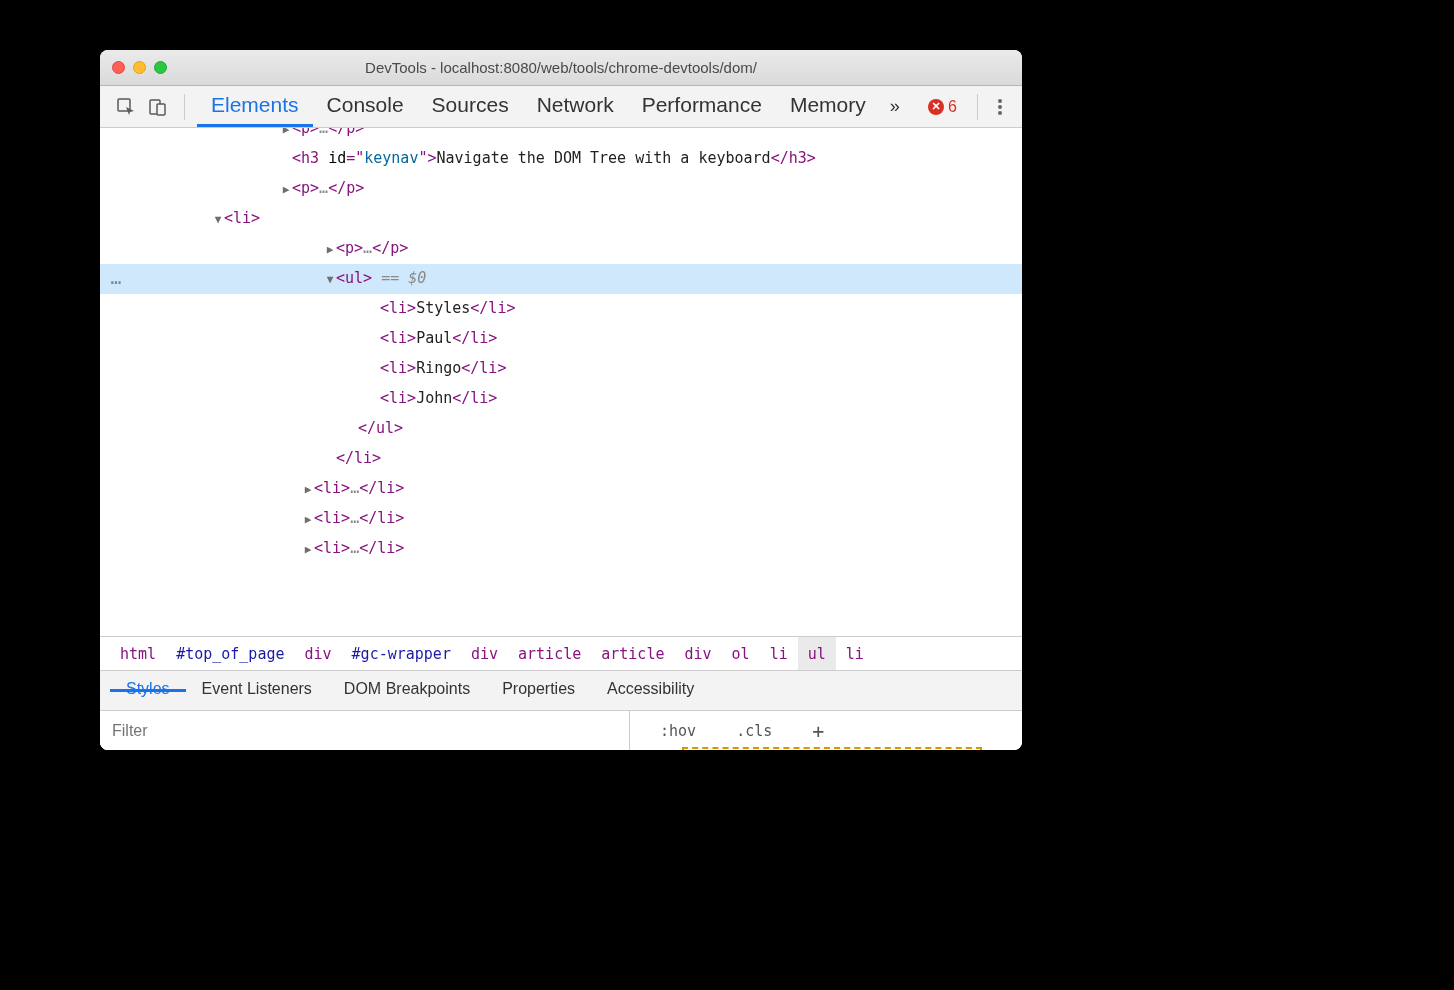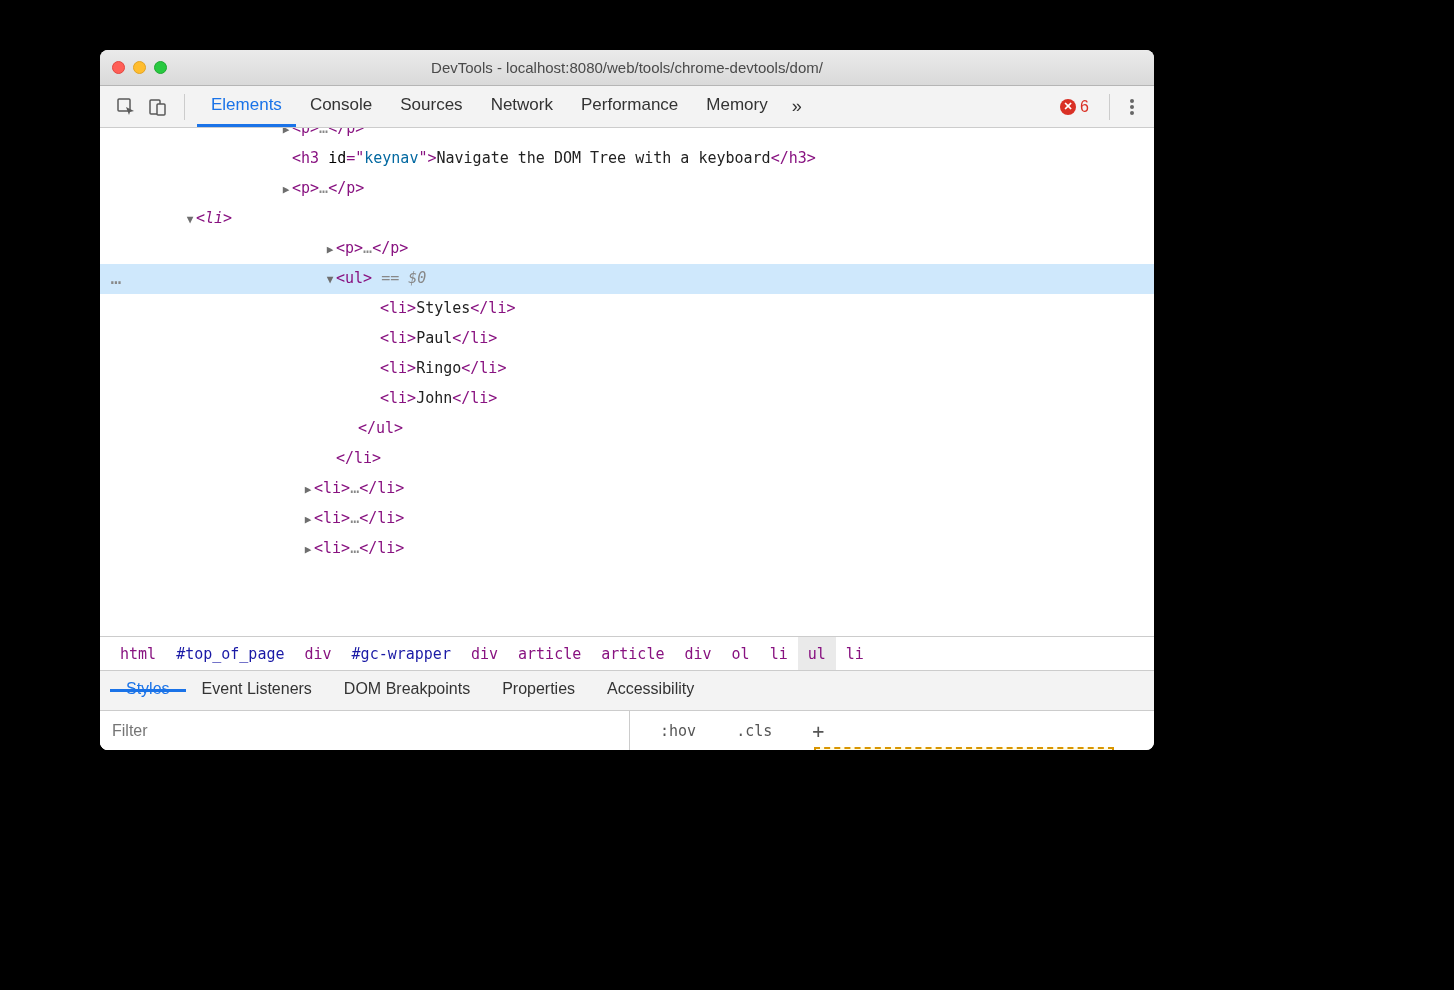--- a/index.html
+++ b/index.html
@@ -7,21 +7,21 @@
     background: #000;
     font-family: -apple-system, "Helvetica Neue", Arial, sans-serif;
     width: 1454px;
     height: 990px;
     position: relative;
   }
   .window {
     position: absolute;
     left: 100px;
     top: 50px;
-    width: 1054px;
+    width: 922px;
     height: 700px;
     background: #fff;
     border-radius: 8px;
     box-shadow: 0 25px 60px rgba(0,0,0,0.6);
     overflow: hidden;
     display: flex;
     flex-direction: column;
   }
   
   .titlebar {
@@ -56,21 +56,21 @@
     width: 28px; height: 28px; display: flex; align-items: center; justify-content: center;
     color: #5a5a5a; cursor: pointer;
   }
   .vsep { width: 1px; height: 26px; background: #ccc; margin: 0 8px; }
   .tabs { display: flex; align-items: center; height: 100%; flex: 1; }
   .tab {
     padding: 0 14px;
     height: 100%;
     display: flex;
     align-items: center;
-    font-size: 17px;
+    font-size: 21px;
     color: #333;
     cursor: pointer;
     border-bottom: 3px solid transparent;
   }
   .tab.active { color: #1a73e8; border-bottom-color: #1a73e8; }
   .more { font-size: 18px; color:#333; padding: 0 10px; cursor:pointer;}
   .errors { display:flex; align-items:center; gap:4px; color:#d93025; font-size:16px; padding:0 8px;}
   .err-circle { width:16px;height:16px;border-radius:50%;background:#d93025;color:#fff;display:flex;align-items:center;justify-content:center;font-size:11px;font-weight:bold;}
   .kebab { padding:0 8px; cursor:pointer;}
   .kebab div{width:4px;height:4px;border-radius:50%;background:#666;margin:2px 0;}
@@ -204,21 +204,21 @@
         <div></div>
         <div></div>
       </div>
   </div>
 
   <div class="dom-pane">
     <div class="dom-lines" id="dom-lines">
         <div class="line" style="padding-left: 180px;"><span class="arrow">▶</span><span class="punc">&lt;</span><span class="tagname">p</span><span class="punc">&gt;</span><span class="ellip">…</span><span class="punc">&lt;/p&gt;</span></div>
         <div class="line" style="padding-left: 180px;"><span class="arrow"> </span><span class="punc">&lt;</span><span class="tagname">h3</span> <span class="attrname">id</span><span class="punc">="</span><span class="attrval">keynav</span><span class="punc">"</span><span class="punc">&gt;</span><span class="text">Navigate the DOM Tree with a keyboard</span><span class="punc">&lt;/h3&gt;</span></div>
         <div class="line" style="padding-left: 180px;"><span class="arrow">▶</span><span class="punc">&lt;</span><span class="tagname">p</span><span class="punc">&gt;</span><span class="ellip">…</span><span class="punc">&lt;/p&gt;</span></div>
-        <div class="line" style="padding-left: 84px; font-style: italic;"><span class="arrow">▼</span><span class="punc">&lt;</span><span class="tagname">li</span><span class="punc">&gt;</span></div>
+        <div class="line" style="padding-left: 112px;"><span class="arrow">▼</span><span class="punc">&lt;</span><span class="tagname">li</span><span class="punc">&gt;</span></div>
         <div class="line" style="padding-left: 224px;"><span class="arrow">▶</span><span class="punc">&lt;</span><span class="tagname">p</span><span class="punc">&gt;</span><span class="ellip">…</span><span class="punc">&lt;/p&gt;</span></div>
         <div class="line selected" style="padding-left: 224px;"><span class="gutter">…</span><span class="arrow">▼</span><span class="punc">&lt;</span><span class="tagname">ul</span><span class="punc">&gt;</span><span class="eq0"> == $0</span></div>
         <div class="line" style="padding-left: 268px;"><span class="arrow"> </span><span class="punc">&lt;</span><span class="tagname">li</span><span class="punc">&gt;</span><span class="text">Styles</span><span class="punc">&lt;/li&gt;</span></div>
         <div class="line" style="padding-left: 268px;"><span class="arrow"> </span><span class="punc">&lt;</span><span class="tagname">li</span><span class="punc">&gt;</span><span class="text">Paul</span><span class="punc">&lt;/li&gt;</span></div>
         <div class="line" style="padding-left: 268px;"><span class="arrow"> </span><span class="punc">&lt;</span><span class="tagname">li</span><span class="punc">&gt;</span><span class="text">Ringo</span><span class="punc">&lt;/li&gt;</span></div>
         <div class="line" style="padding-left: 268px;"><span class="arrow"> </span><span class="punc">&lt;</span><span class="tagname">li</span><span class="punc">&gt;</span><span class="text">John</span><span class="punc">&lt;/li&gt;</span></div>
         <div class="line" style="padding-left: 246px;"><span class="arrow"> </span><span class="punc">&lt;/ul&gt;</span></div>
         <div class="line" style="padding-left: 224px;"><span class="arrow"> </span><span class="punc">&lt;/li&gt;</span></div>
         <div class="line" style="padding-left: 202px;"><span class="arrow">▶</span><span class="punc">&lt;</span><span class="tagname">li</span><span class="punc">&gt;</span><span class="ellip">…</span><span class="punc">&lt;/li&gt;</span></div>
         <div class="line" style="padding-left: 202px;"><span class="arrow">▶</span><span class="punc">&lt;</span><span class="tagname">li</span><span class="punc">&gt;</span><span class="ellip">…</span><span class="punc">&lt;/li&gt;</span></div>

